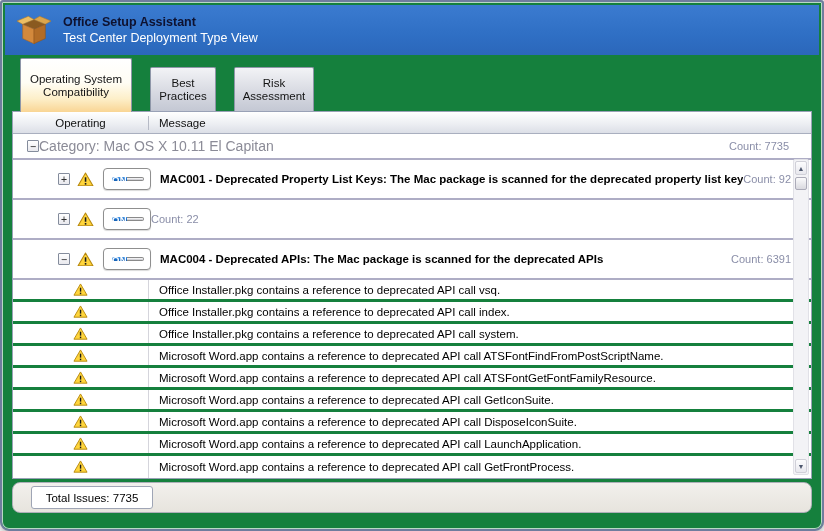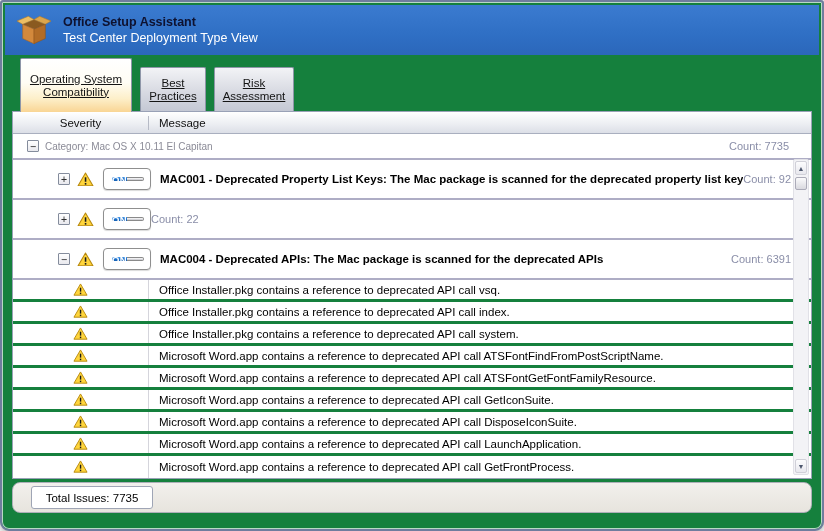--- a/index.html
+++ b/index.html
@@ -17,23 +17,23 @@
   }
   .hdr-icon{ width:34px; height:30px; margin-right:12px; flex:0 0 auto; }
   .hdr-title{ font-size:12.5px; font-weight:bold; color:#0E1230; line-height:16px; }
   .hdr-sub{ font-size:12.5px; color:#FFFFFF; line-height:16px; }
   
   .main{ padding:0 7px; }
   .tabstrip{ display:flex; align-items:flex-end; height:56px; padding-left:8px; position:relative; z-index:3; }
   .tab{
     border:1px solid #8E96A8; border-bottom:none; border-radius:2px 2px 0 0;
     background:linear-gradient(180deg,#F2F3F6 0%, #D8DAE2 55%, #C4C8D4 100%);
-    height:44px; margin-right:8px; padding:16px 8px;
+    height:44px; margin-right:18px; padding:16px 8px;
     display:flex; align-items:center; justify-content:center; text-align:center;
-    font-size:11.5px; color:#141414; cursor:default; line-height:13px;text-decoration:underline;
+    font-size:11.5px; color:#141414; cursor:default; line-height:13px;
   }
   .tab.active{
     height:54px; margin-bottom:-1px; z-index:4;
     background:linear-gradient(180deg,#FFFFFF 0%, #FFFDF4 45%, #FDEFC9 75%, #F9D594 100%);
   }
   .tab-summary{ width:64px; }
   .tab-osc{ width:112px; }
   .tab-best{ width:66px; }
   .tab-risk{ width:80px; }
   
@@ -42,21 +42,21 @@
     height:22px; display:flex; align-items:center;
     background:linear-gradient(180deg,#FFFFFF 0%, #EDEFF3 55%, #DCDFE7 100%);
     border-bottom:1px solid #A9AFBF; font-size:11.5px; color:#101010;
   }
   .colhdr .c-sev{ width:136px; text-align:center; border-right:1px solid #B6BAC6; height:14px; line-height:14px; }
   .colhdr .c-msg{ padding-left:10px; }
   .list{ position:relative; background:#fff; }
   .row{ display:flex; align-items:center; }
   
   .cat-row{ height:26px; padding-left:14px; border-bottom:2px solid #AEADC5; }
-  .cat-label{ font-size:10px; color:#8B8B97; margin-left:6px; flex:1 1 auto; }
+  .cat-label{ font-size:14px; color:#8B8B97; flex:1 1 auto; }
   
   .rule-row{ height:40px; padding-left:45px; border-bottom:2px solid #AEADC5; }
   .rule-title{
     font-size:11.5px; font-weight:bold; color:#000; margin-left:9px;
     flex:1 1 auto; white-space:nowrap; overflow:hidden;
   }
   .count{ font-size:11px; color:#8A8EA8; flex:0 0 auto; padding-right:20px; white-space:nowrap; }
   .cat-row .count{ padding-right:22px; }
   
   .expander{
@@ -143,21 +143,21 @@
   <div class="main">
 
     <div class="tabstrip">
       <div class="tab tab-osc active">Operating System Compatibility</div>
       <div class="tab tab-best">Best Practices</div>
       <div class="tab tab-risk">Risk Assessment</div>
     </div>
 
     <div class="panel">
       <div class="colhdr">
-        <div class="c-sev">Severity</div>
+        <div class="c-sev">Operating</div>
         <div class="c-msg">Message</div>
       </div>
 
       <div class="list">
 
         <div class="row cat-row">
           <span class="expander">−</span>
           <span class="cat-label">Category: Mac OS X 10.11 El Capitan</span>
           <span class="count">Count: 7735</span>
         </div>

